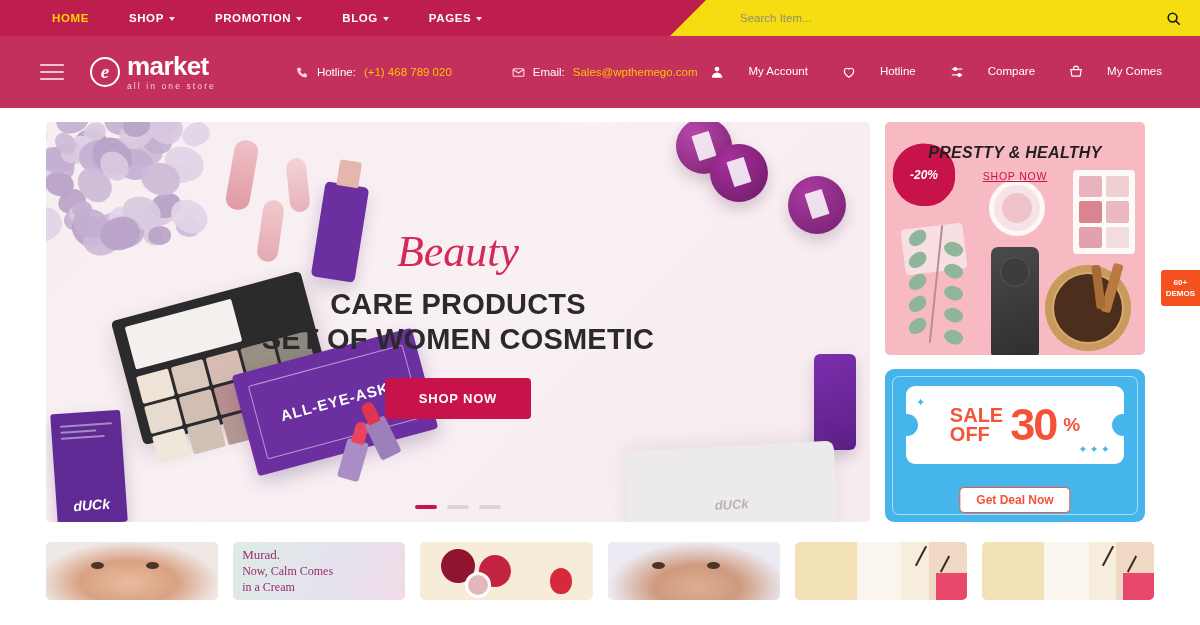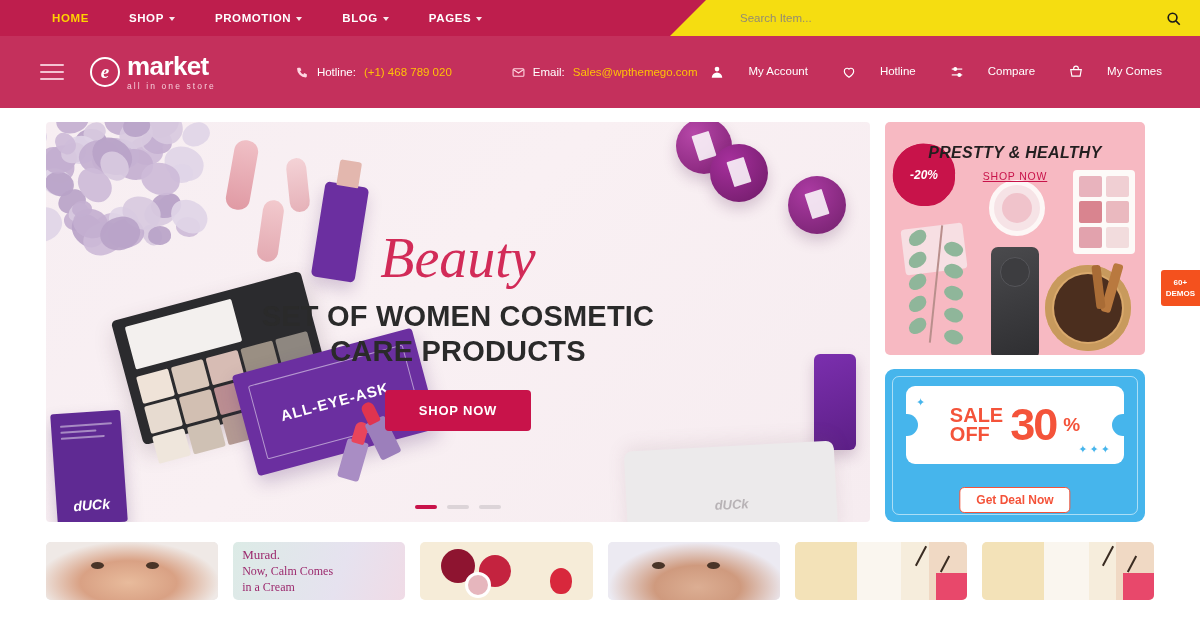--- a/index.html
+++ b/index.html
@@ -174,21 +174,21 @@
   }
   .bag .brand { position: absolute; bottom: 26px; left: 0; right: 0; text-align: center; color: #b8b3b6; font-size: 13px; font-style: italic; font-weight: bold; }
 
   .slider-copy {
     position: absolute; left: 0; right: 0; top: 108px;
     text-align: center; z-index: 5;
   }
   .script {
     font-family: "Liberation Serif", serif;
     font-style: italic;
-    font-size: 56px;
+    font-size: 44px;
     color: #d22b58;
     line-height: 1;
   }
   .headline {
     margin-top: 13px;
     font-size: 29px;
     font-weight: bold;
     color: #2a2a2a;
     letter-spacing: .2px;
     line-height: 1.2;
@@ -579,22 +579,22 @@
     </div>
     <div class="compact" style="right:14px;top:232px;width:42px;height:96px;border-radius:6px;background:linear-gradient(160deg,#7b2fae,#5c1f86);"></div>
 
     <div class="bag">
       <div class="brand">dUCk</div>
     </div>
 
     <div class="slider-copy">
       <div class="script">Beauty</div>
       <div class="headline">
+        <div>CARE PRODUCTS</div>
         <div>SET OF WOMEN COSMETIC</div>
-        <div>CARE PRODUCTS</div>
       </div>
       <button class="shopnow">SHOP NOW</button>
     </div>
 
     <div class="dots" id="dots">
         <span class="dot active"></span>
         <span class="dot"></span>
         <span class="dot"></span>
       </div>
   </div>

